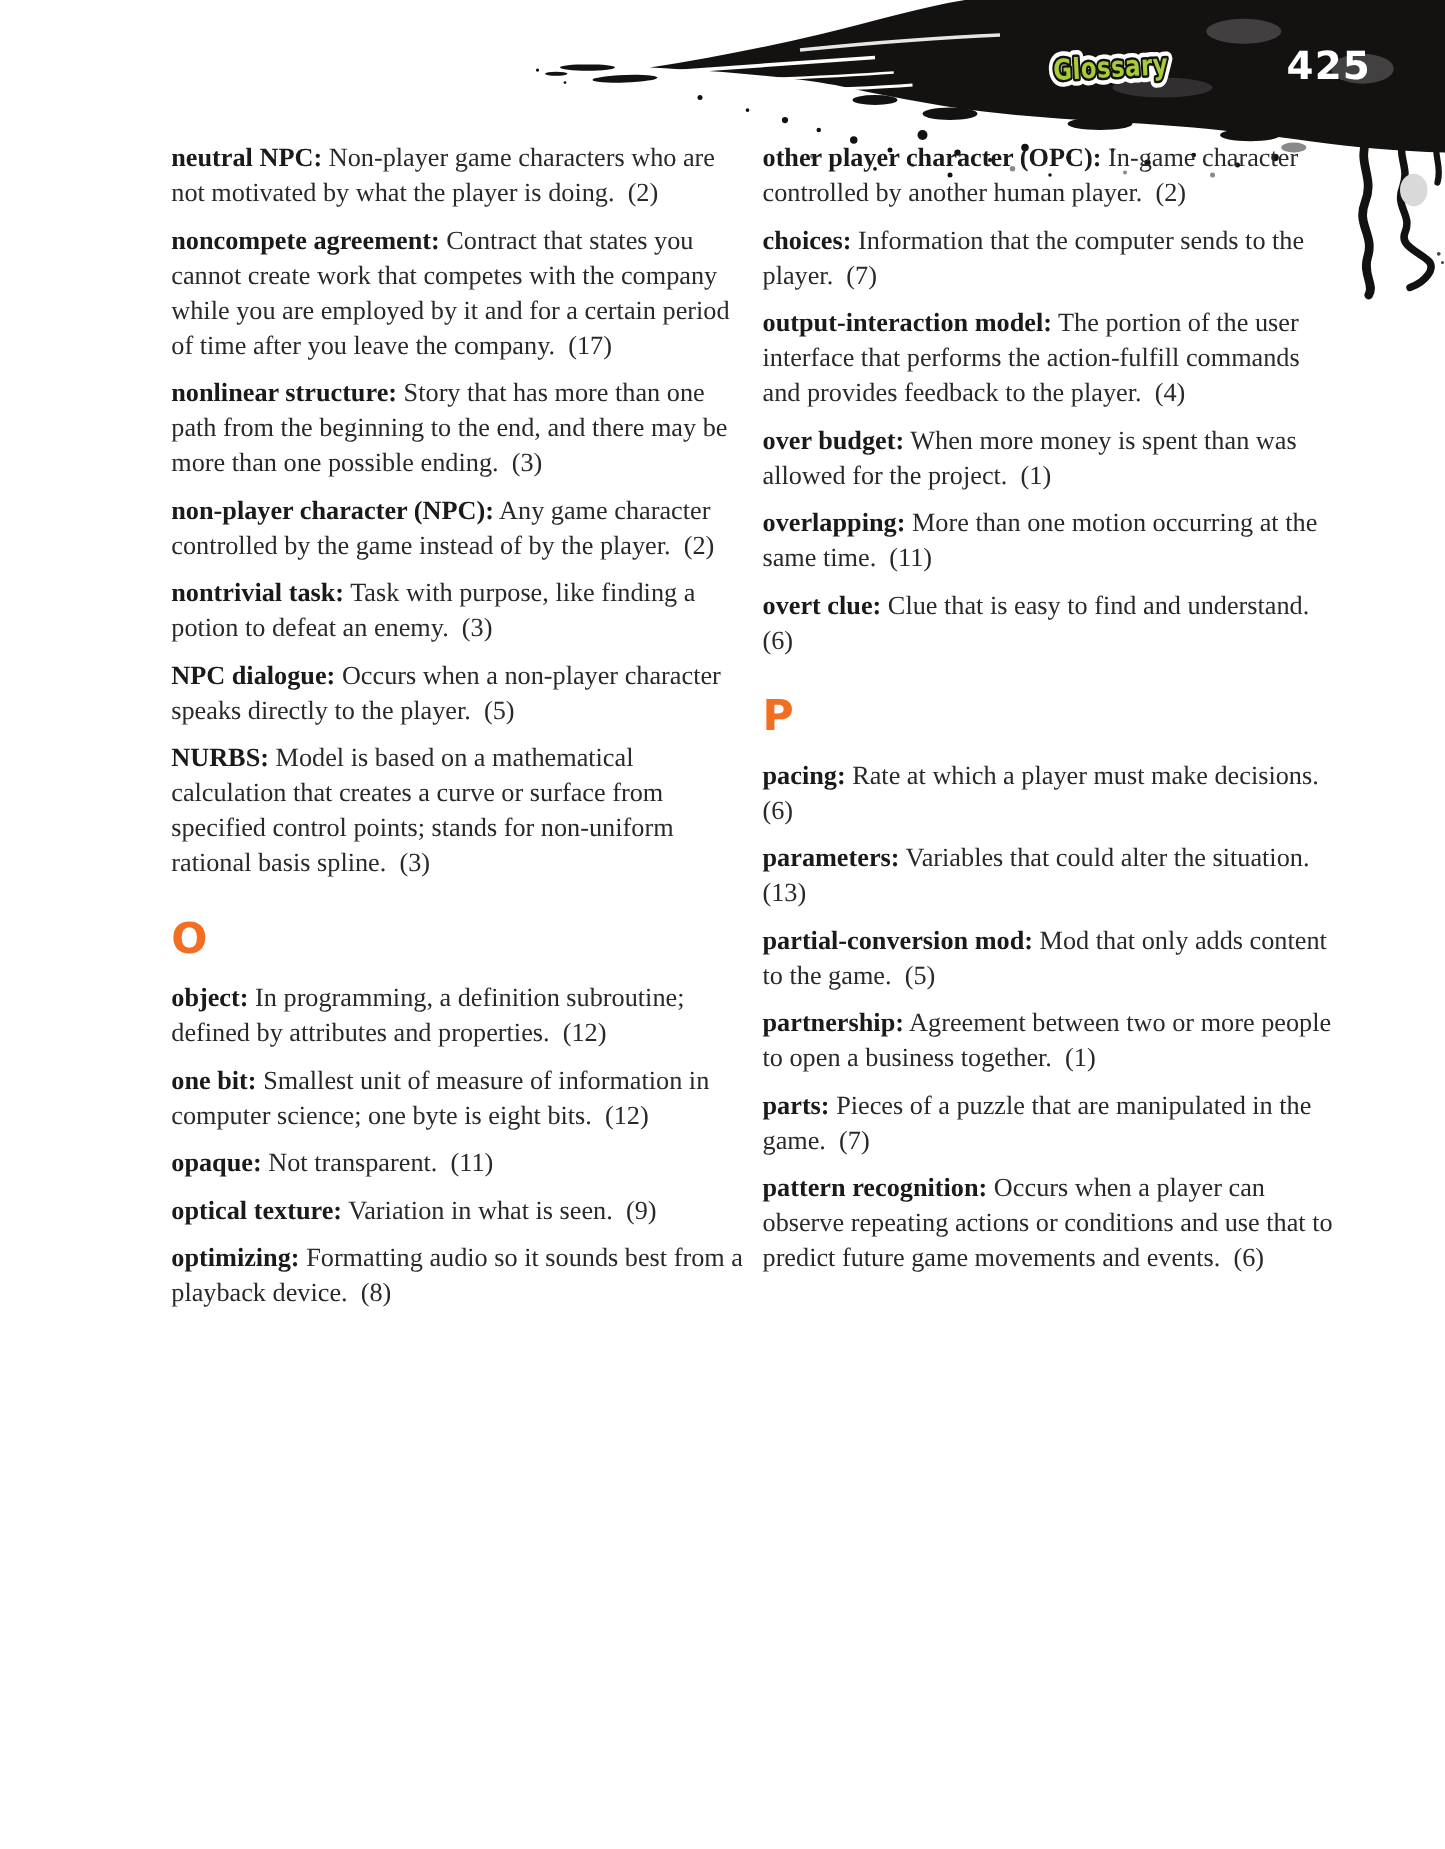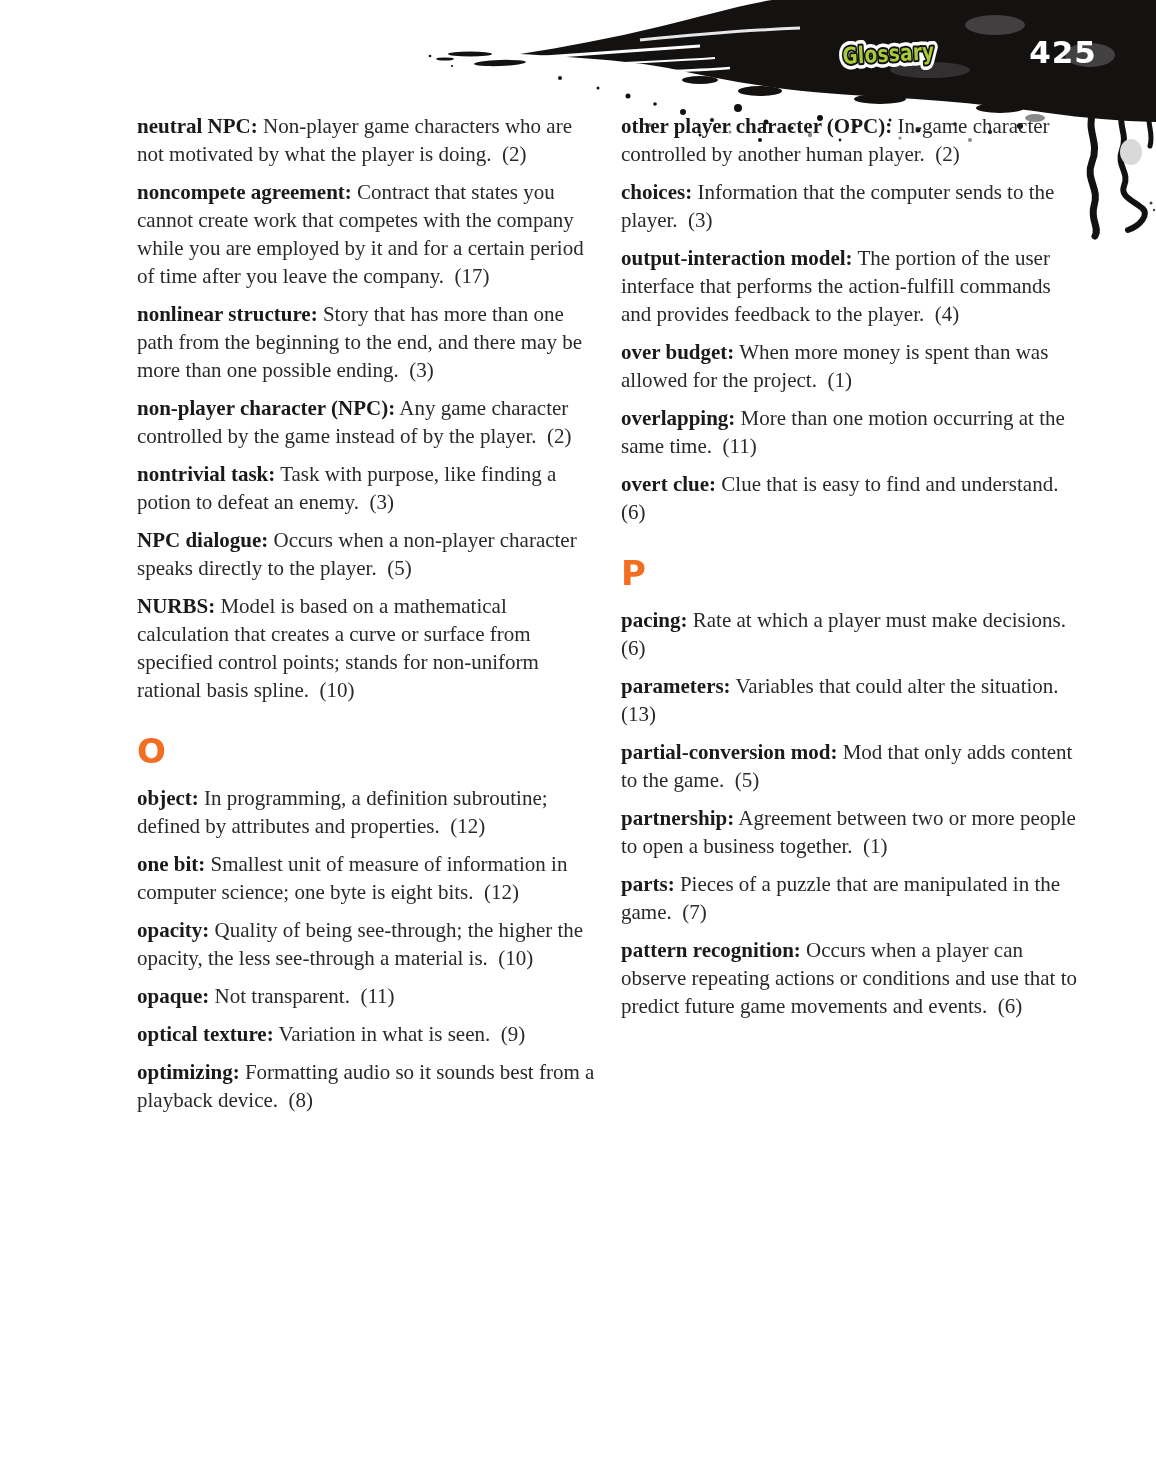--- a/index.html
+++ b/index.html
@@ -26,21 +26,21 @@
     font-weight:bold;font-size:31px;letter-spacing:1px;
   }
   
   .content{
     position:absolute;top:0;left:0;
     box-sizing:border-box;
     width:1156px;height:1479px;
     padding:112px 66px 0 137px;
     display:grid;
     grid-template-columns:460px 460px;
-    column-gap:24px;
+    column-gap:13px;
     align-content:start;
     z-index:1;
   }
   .col{min-width:0;}
   .entry{
     margin:0 0 10px 0;
     font-size:21px;
     line-height:28px;
     color:#2b2829;
     text-align:left;
@@ -140,32 +140,31 @@
 </svg>
 
 <main class="content">
   <div class="col" id="col-left">
       <p class="entry"><strong class="term">neutral NPC:</strong><span> Non-player game characters who are not motivated by what the player is doing. (2)</span></p>
       <p class="entry"><strong class="term">noncompete agreement:</strong><span> Contract that states you cannot create work that competes with the company while you are employed by it and for a certain period of time after you leave the company. (17)</span></p>
       <p class="entry"><strong class="term">nonlinear structure:</strong><span> Story that has more than one path from the beginning to the end, and there may be more than one possible ending. (3)</span></p>
       <p class="entry"><strong class="term">non-player character (NPC):</strong><span> Any game character controlled by the game instead of by the player. (2)</span></p>
       <p class="entry"><strong class="term">nontrivial task:</strong><span> Task with purpose, like finding a potion to defeat an enemy. (3)</span></p>
       <p class="entry"><strong class="term">NPC dialogue:</strong><span> Occurs when a non-player character speaks directly to the player. (5)</span></p>
-      <p class="entry"><strong class="term">NURBS:</strong><span> Model is based on a mathematical calculation that creates a curve or surface from specified control points; stands for non-uniform rational basis spline. (10)</span></p>
+      <p class="entry"><strong class="term">NURBS:</strong><span> Model is based on a mathematical calculation that creates a curve or surface from specified control points; stands for non-uniform rational basis spline. (3)</span></p>
       <h2 class="section-letter" style="color: rgb(242, 111, 33);">O</h2>
       <p class="entry"><strong class="term">object:</strong><span> In programming, a definition subroutine; defined by attributes and properties. (12)</span></p>
       <p class="entry"><strong class="term">one bit:</strong><span> Smallest unit of measure of information in computer science; one byte is eight bits. (12)</span></p>
-      <p class="entry"><strong class="term">opacity:</strong><span> Quality of being see-through; the higher the opacity, the less see-through a material is. (10)</span></p>
       <p class="entry"><strong class="term">opaque:</strong><span> Not transparent. (11)</span></p>
       <p class="entry"><strong class="term">optical texture:</strong><span> Variation in what is seen. (9)</span></p>
       <p class="entry"><strong class="term">optimizing:</strong><span> Formatting audio so it sounds best from a playback device. (8)</span></p>
     </div>
   <div class="col" id="col-right">
       <p class="entry"><strong class="term">other player character (OPC):</strong><span> In-game character controlled by another human player. (2)</span></p>
-      <p class="entry"><strong class="term">choices:</strong><span> Information that the computer sends to the player. (3)</span></p>
+      <p class="entry"><strong class="term">choices:</strong><span> Information that the computer sends to the player. (7)</span></p>
       <p class="entry"><strong class="term">output-interaction model:</strong><span> The portion of the user interface that performs the action-fulfill commands and provides feedback to the player. (4)</span></p>
       <p class="entry"><strong class="term">over budget:</strong><span> When more money is spent than was allowed for the project. (1)</span></p>
       <p class="entry"><strong class="term">overlapping:</strong><span> More than one motion occurring at the same time. (11)</span></p>
       <p class="entry"><strong class="term">overt clue:</strong><span> Clue that is easy to find and understand. (6)</span></p>
       <h2 class="section-letter" style="color: rgb(242, 111, 33);">P</h2>
       <p class="entry"><strong class="term">pacing:</strong><span> Rate at which a player must make decisions. (6)</span></p>
       <p class="entry"><strong class="term">parameters:</strong><span> Variables that could alter the situation. (13)</span></p>
       <p class="entry"><strong class="term">partial-conversion mod:</strong><span> Mod that only adds content to the game. (5)</span></p>
       <p class="entry"><strong class="term">partnership:</strong><span> Agreement between two or more people to open a business together. (1)</span></p>
       <p class="entry"><strong class="term">parts:</strong><span> Pieces of a puzzle that are manipulated in the game. (7)</span></p>

